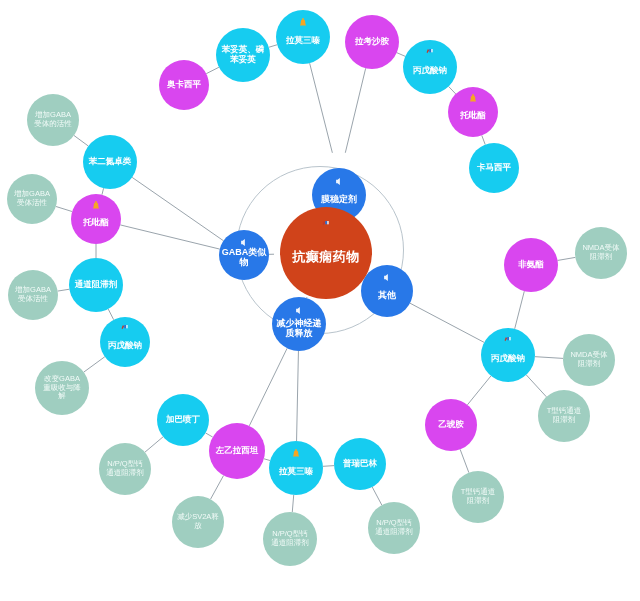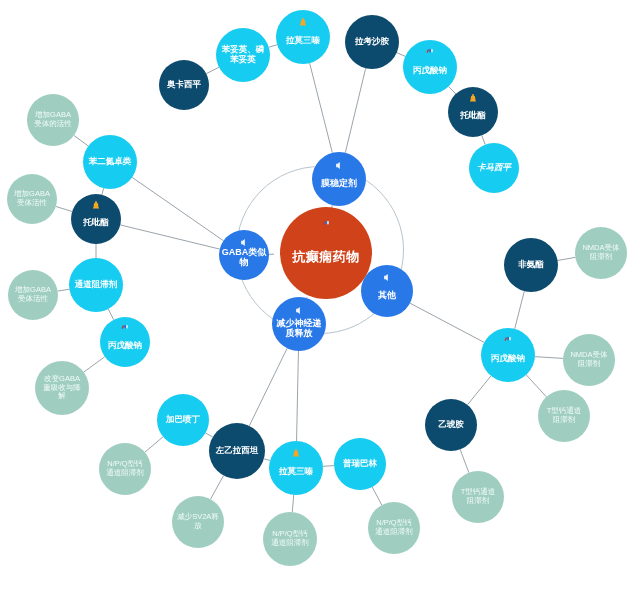--- a/index.html
+++ b/index.html
@@ -57,21 +57,21 @@
     background: #16ccf0;
     font-size: 8.5px;
     font-weight: bold;
   }
   .node.mech {
     background: #9fcec0;
     font-size: 7.5px;
     color: #f2fbf8;
   }
   .node.drug2 {
-    background: #0c4a6e;
+    background: #d946ef;
     font-size: 8.5px;
     font-weight: bold;
     color: #ffffff;
   }
   .badge {
     position: absolute;
     top: 14%;
     left: 50%;
     transform: translateX(-50%);
     width: 10px;
@@ -123,21 +123,21 @@
       <line x1="409.98310440318465" y1="303.15635274218033" x2="484.13293004284674" y2="342.3760952292743" stroke="#9aa4ac" stroke-width="1"></line>
       <line x1="557.6118008799582" y1="260.4379769920072" x2="575.3738213748551" y2="257.393059192882" stroke="#9aa4ac" stroke-width="1"></line>
       <line x1="524.3148467772056" y1="291.1592952196301" x2="514.6851532227944" y2="328.8407047803699" stroke="#9aa4ac" stroke-width="1"></line>
       <line x1="534.9487062115112" y1="356.6635003834266" x2="563.0493940185448" y2="358.3981107418855" stroke="#9aa4ac" stroke-width="1"></line>
       <line x1="526.2593249024904" y1="374.8896217687842" x2="546.4169463901944" y2="396.84703088931894" stroke="#9aa4ac" stroke-width="1"></line>
       <line x1="490.9514887333417" y1="375.936768222212" x2="467.4170849234487" y2="404.83866763786995" stroke="#9aa4ac" stroke-width="1"></line>
       <line x1="460.1292094812982" y1="449.34455861679515" x2="468.8707905187018" y2="472.65544138320485" stroke="#9aa4ac" stroke-width="1"></line>
     </svg>
   <div class="ring" id="orbit-ring" style="left: 236px; top: 166px; width: 168px; height: 168px;"></div>
   <div id="node-layer">
-      <div class="node branch" style="left: 312px; top: 152px; width: 54px; height: 54px; justify-content: center;">
+      <div class="node branch" style="left: 312px; top: 168px; width: 54px; height: 54px; justify-content: center;">
         <span class="badge"><svg viewBox="0 0 12 12" width="11" height="11">
             <path d="M6.4 2.2v7.6L3.9 7.9H2.3V4.1h1.6z" fill="#ffffff" opacity="0.92"></path>
           </svg></span>
         <span class="label" style="margin-top: 8px;">膜稳定剂</span>
       </div>
       <div class="node branch" style="left: 219px; top: 230px; width: 50px; height: 50px;">
         <span class="badge"><svg viewBox="0 0 12 12" width="11" height="11">
             <path d="M6.4 2.2v7.6L3.9 7.9H2.3V4.1h1.6z" fill="#ffffff" opacity="0.92"></path>
           </svg></span>
         <span class="label" style="margin-top: 4px;">GABA类似物</span>
@@ -179,21 +179,21 @@
           </svg></span>
         <span class="label" style="margin-top: 8px;">丙戊酸钠</span>
       </div>
       <div class="node drug2" style="left: 448px; top: 87px; width: 50px; height: 50px;">
         <span class="badge"><svg viewBox="0 0 10 12" width="10" height="12">
             <path d="M5 1.2c1.3 0 2.2 1 2.2 2.3 0 2.5.6 3.6 1 4.1H1.8c.4-.5 1-1.6 1-4.1C2.8 2.2 3.7 1.2 5 1.2z" fill="#f5a623"></path>
             <circle cx="5" cy="1" r="0.9" fill="#f5a623"></circle>
           </svg></span>
         <span class="label" style="margin-top: 8px;">托吡酯</span>
       </div>
-      <div class="node drug" style="left: 469px; top: 143px; width: 50px; height: 50px; font-style: italic;">
+      <div class="node drug" style="left: 469px; top: 143px; width: 50px; height: 50px;">
         <span class="label">卡马西平</span>
       </div>
       <div class="node drug" style="left: 83px; top: 135px; width: 54px; height: 54px;">
         <span class="label">苯二氮卓类</span>
       </div>
       <div class="node mech" style="left: 27px; top: 94px; width: 52px; height: 52px;">
         <span class="label">增加GABA
 受体的活性</span>
       </div>
       <div class="node drug2" style="left: 71px; top: 194px; width: 50px; height: 50px;">

